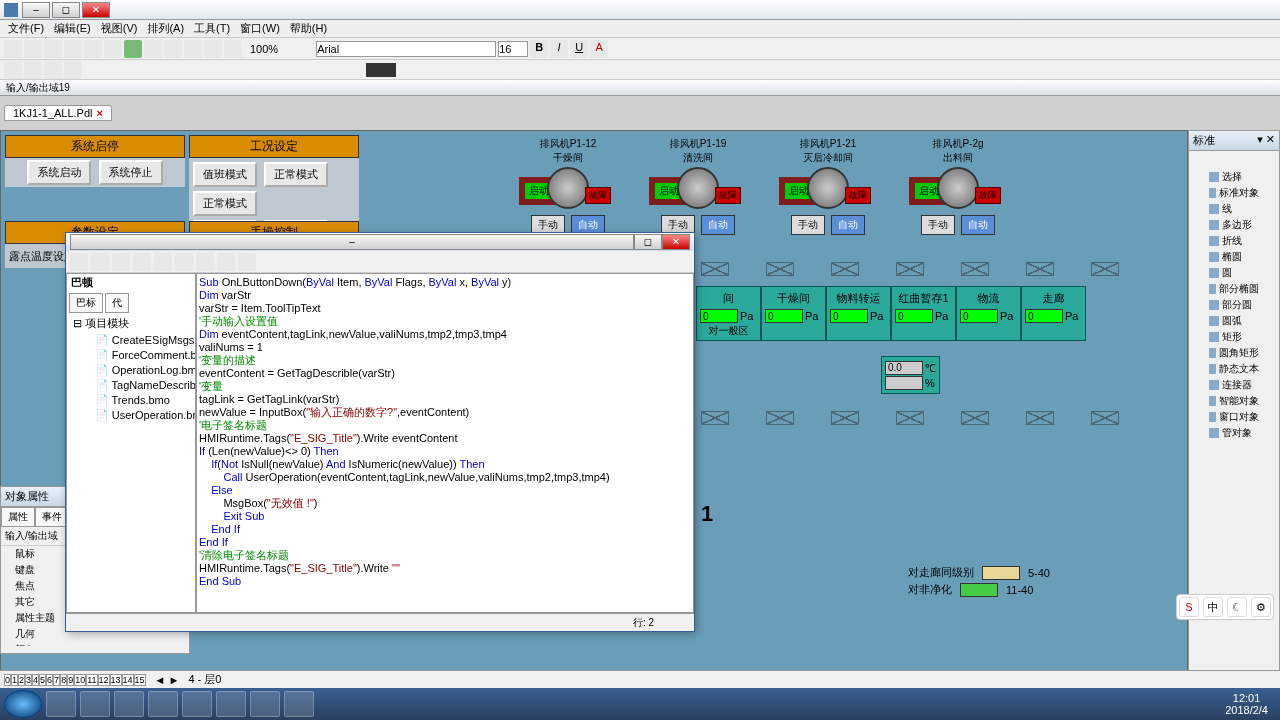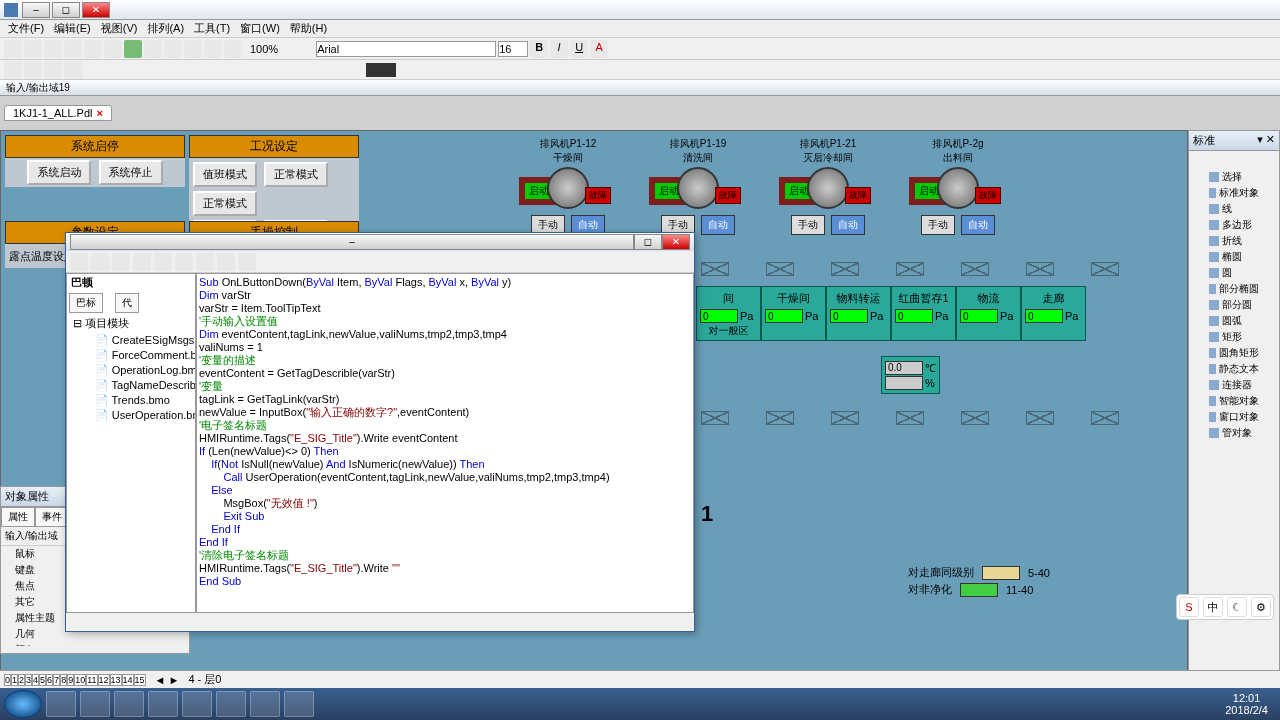--- a/index.html
+++ b/index.html
@@ -392,21 +392,21 @@
     <span class="tbtn"></span>
     <span class="tbtn"></span>
     <span class="tbtn"></span>
     <span class="tbtn"></span>
     <span class="tbtn"></span>
     <span class="tbtn"></span>
   </div>
   <div class="vb-body">
     <div class="vb-tree">
       <div style="padding-left:4px;font-weight:bold">巴顿</div>
-      <div style="display:flex;gap:12px;padding:2px">
+      <div style="display:flex;gap:2px;padding:2px">
           <span class="lp-tab">巴标</span>
           <span class="lp-tab">代</span>
         </div>
       <div style="padding-left:6px">⊟ <span>项目模块</span></div>
       <div id="vbtree">
           <div>📄 CreateESigMsgs.t</div>
           <div>📄 ForceComment.bmo</div>
           <div>📄 OperationLog.bmo</div>
           <div>📄 TagNameDescrible.t</div>
           <div>📄 Trends.bmo</div>
@@ -431,20 +431,21 @@
 <span class="kw">        Call</span><span> UserOperation(eventContent,tagLink,newValue,valiNums,tmp2,tmp3,tmp4)</span>
 <span class="kw">    Else</span>
 <span>        MsgBox(</span><span class="str">"无效值 !"</span><span>)</span>
 <span class="kw">        Exit Sub</span>
 <span class="kw">    End If</span>
 <span class="kw">End If</span>
 <span class="cmt">'清除电子签名标题</span>
 <span>HMIRuntime.Tags(</span><span class="str">"E_SIG_Title"</span><span>).Write </span><span class="str">""</span>
 <span class="kw">End Sub</span></div>
   </div>
+  <div class="vb-status">行: 2</div>
 </div>
 
 <div class="floaticons">
   <span style="color:#c00">S</span>
   <span>中</span>
   <span>☾</span>
   <span>⚙</span>
 </div>
 
 <div class="bottombar">

